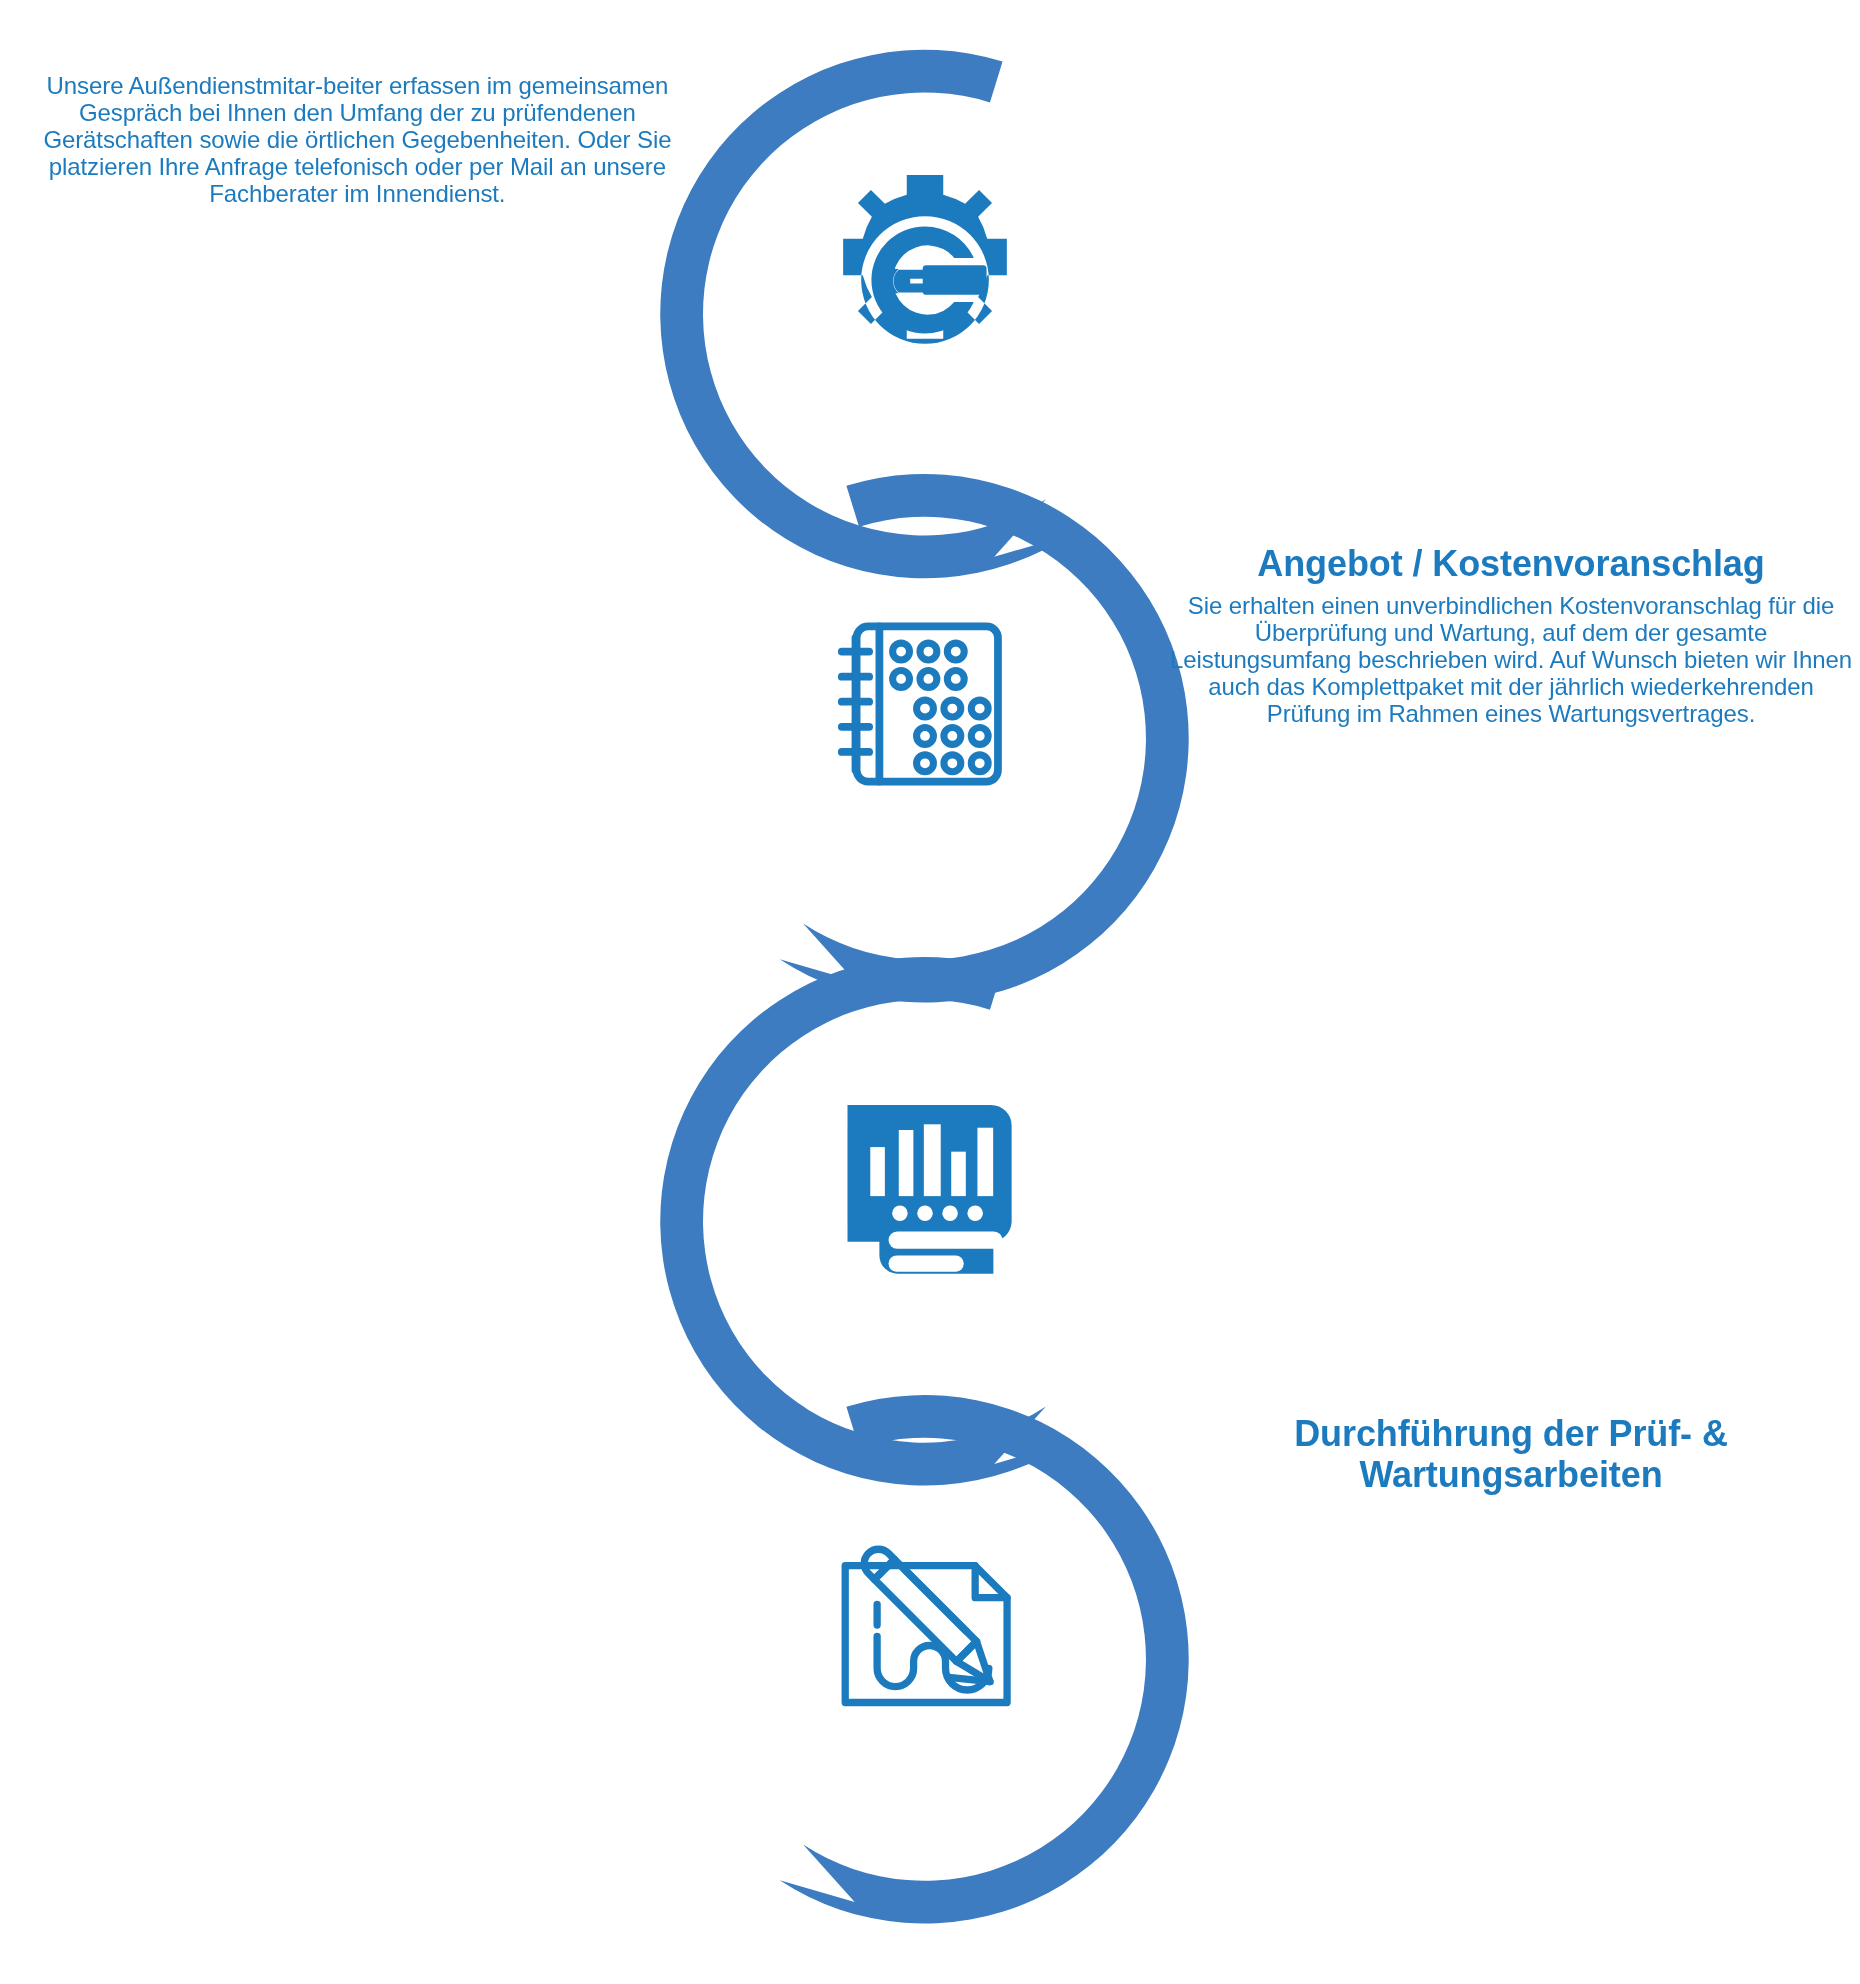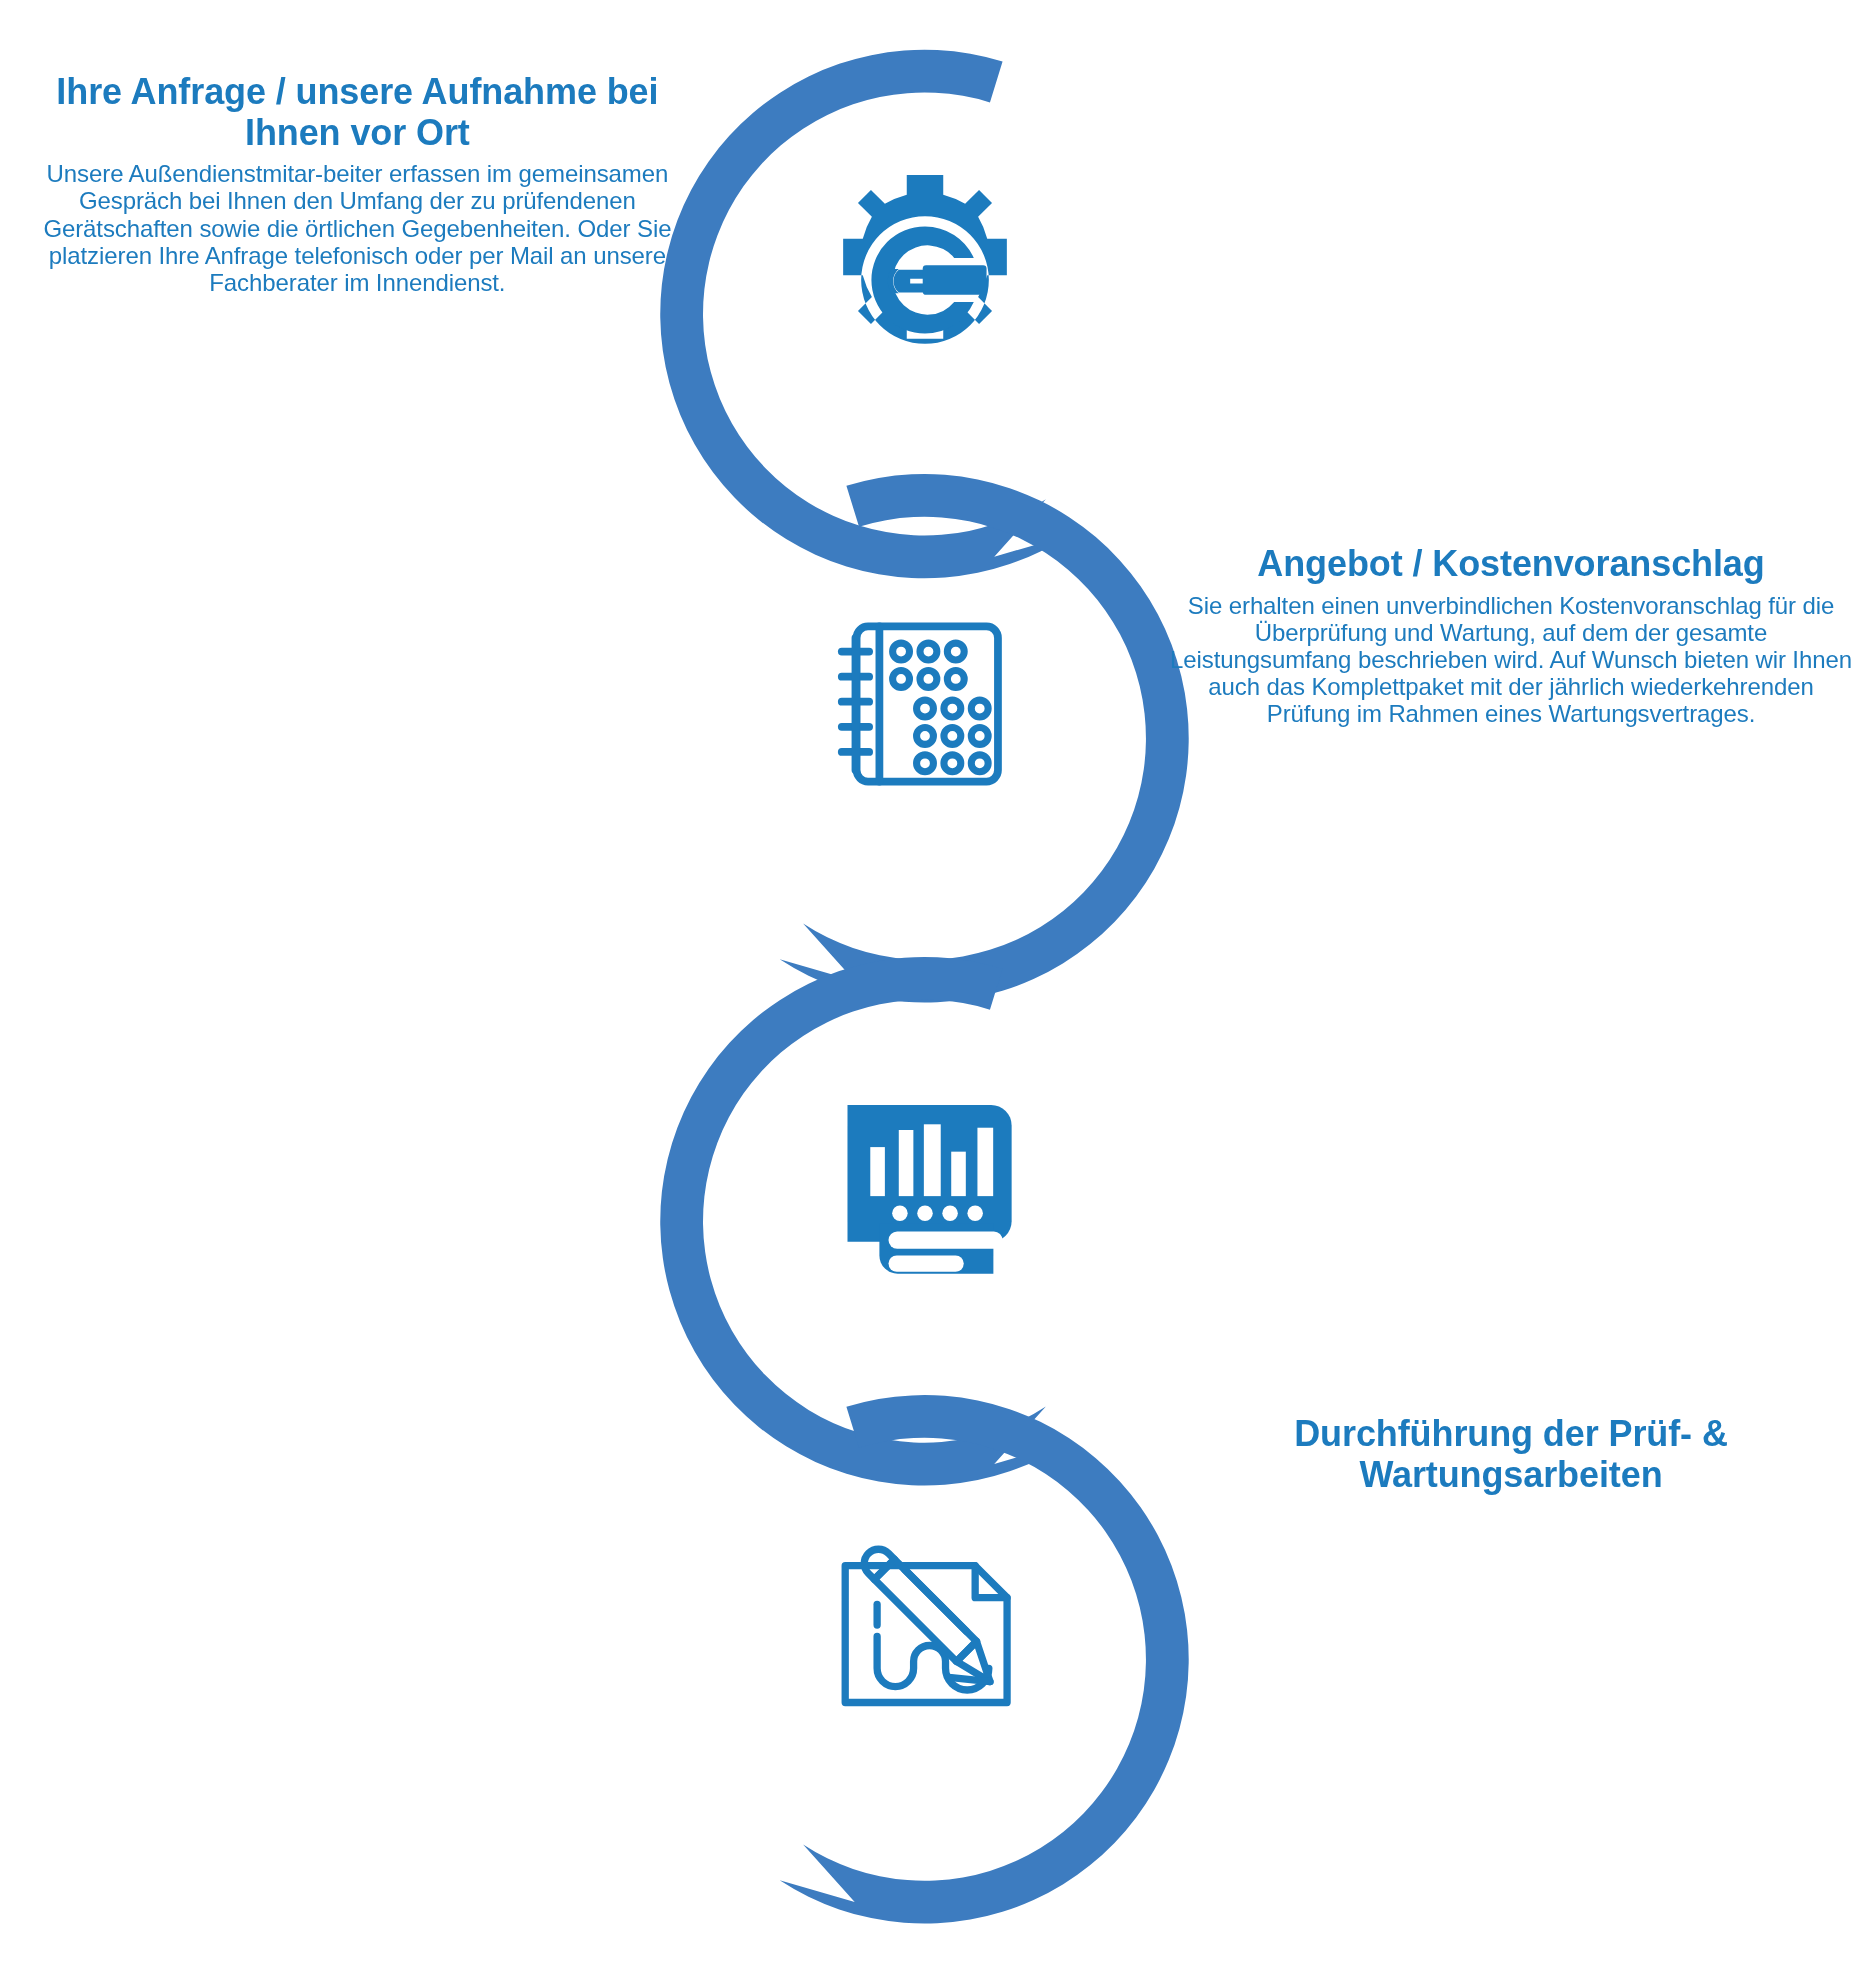--- a/index.html
+++ b/index.html
@@ -163,21 +163,20 @@
         <path d="M25.2 18.6 a6.2 6.2 0 0 1 8.8 0 l2.6 2.6 -8.8 8.8 -2.6-2.6 a6.2 6.2 0 0 1 0-8.8 z"></path>
         <path d="M36.6 21.2 l36 36 -8.8 8.8 -36-36 z"></path>
         <path d="M72.6 57.2 l5.9 17.6 -14.7-8.8 z"></path>
         <line x1="41" y1="25.6" x2="68.2" y2="52.8"></line>
         <line x1="60.5" y1="73" x2="78.5" y2="74.8"></line>
       </g>
     </svg>
   </div>
 
   <div class="block" id="block-1">
-    <p class="heading">Ihre Anfrage / unsere Aufnahme bei Ihnen vor Ort</p>
     <p class="body">Unsere Außendienstmitar-beiter erfassen im gemeinsamen Gespräch bei Ihnen den Umfang der zu prüfendenen Gerätschaften sowie die örtlichen Gegebenheiten. Oder Sie platzieren Ihre Anfrage telefonisch oder per Mail an unsere Fachberater im Innendienst.</p>
   </div>
 
   <div class="block" id="block-2">
     <p class="heading">Angebot / Kostenvoranschlag</p>
     <p class="body">Sie erhalten einen unverbindlichen Kostenvoranschlag für die Überprüfung und Wartung, auf dem der gesamte Leistungsumfang beschrieben wird. Auf Wunsch bieten wir Ihnen auch das Komplettpaket mit der jährlich wiederkehrenden Prüfung im Rahmen eines Wartungsvertrages.</p>
   </div>
 
   <div class="block" id="block-3">
   </div>

